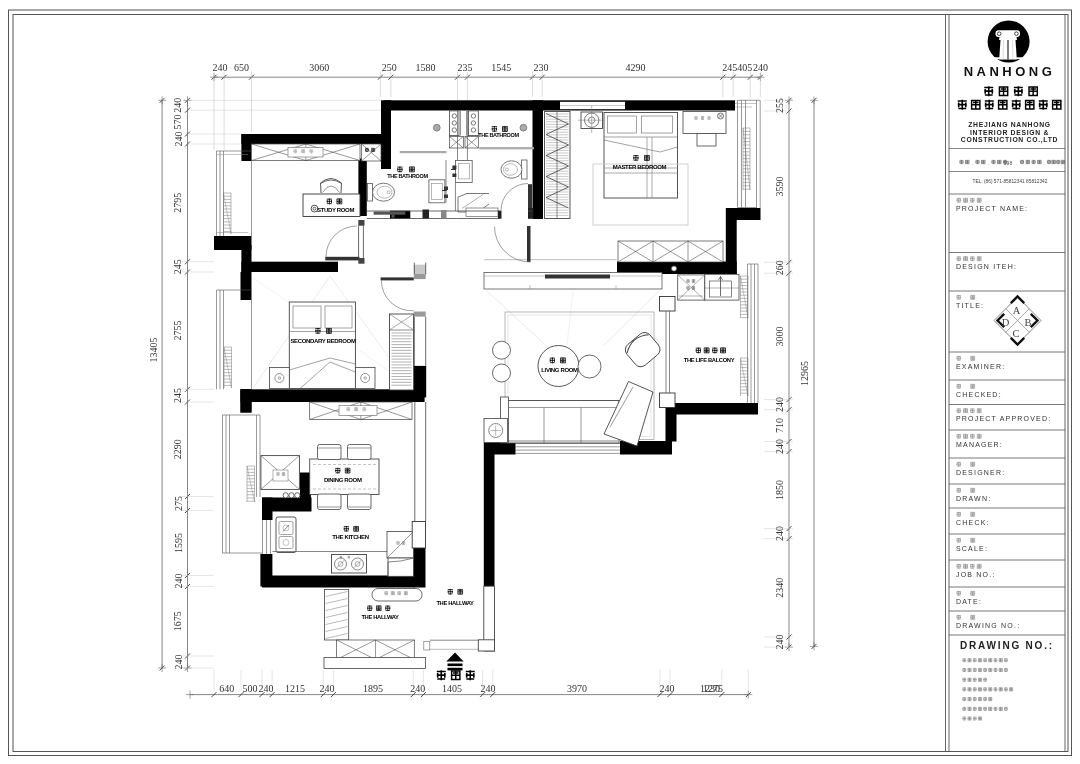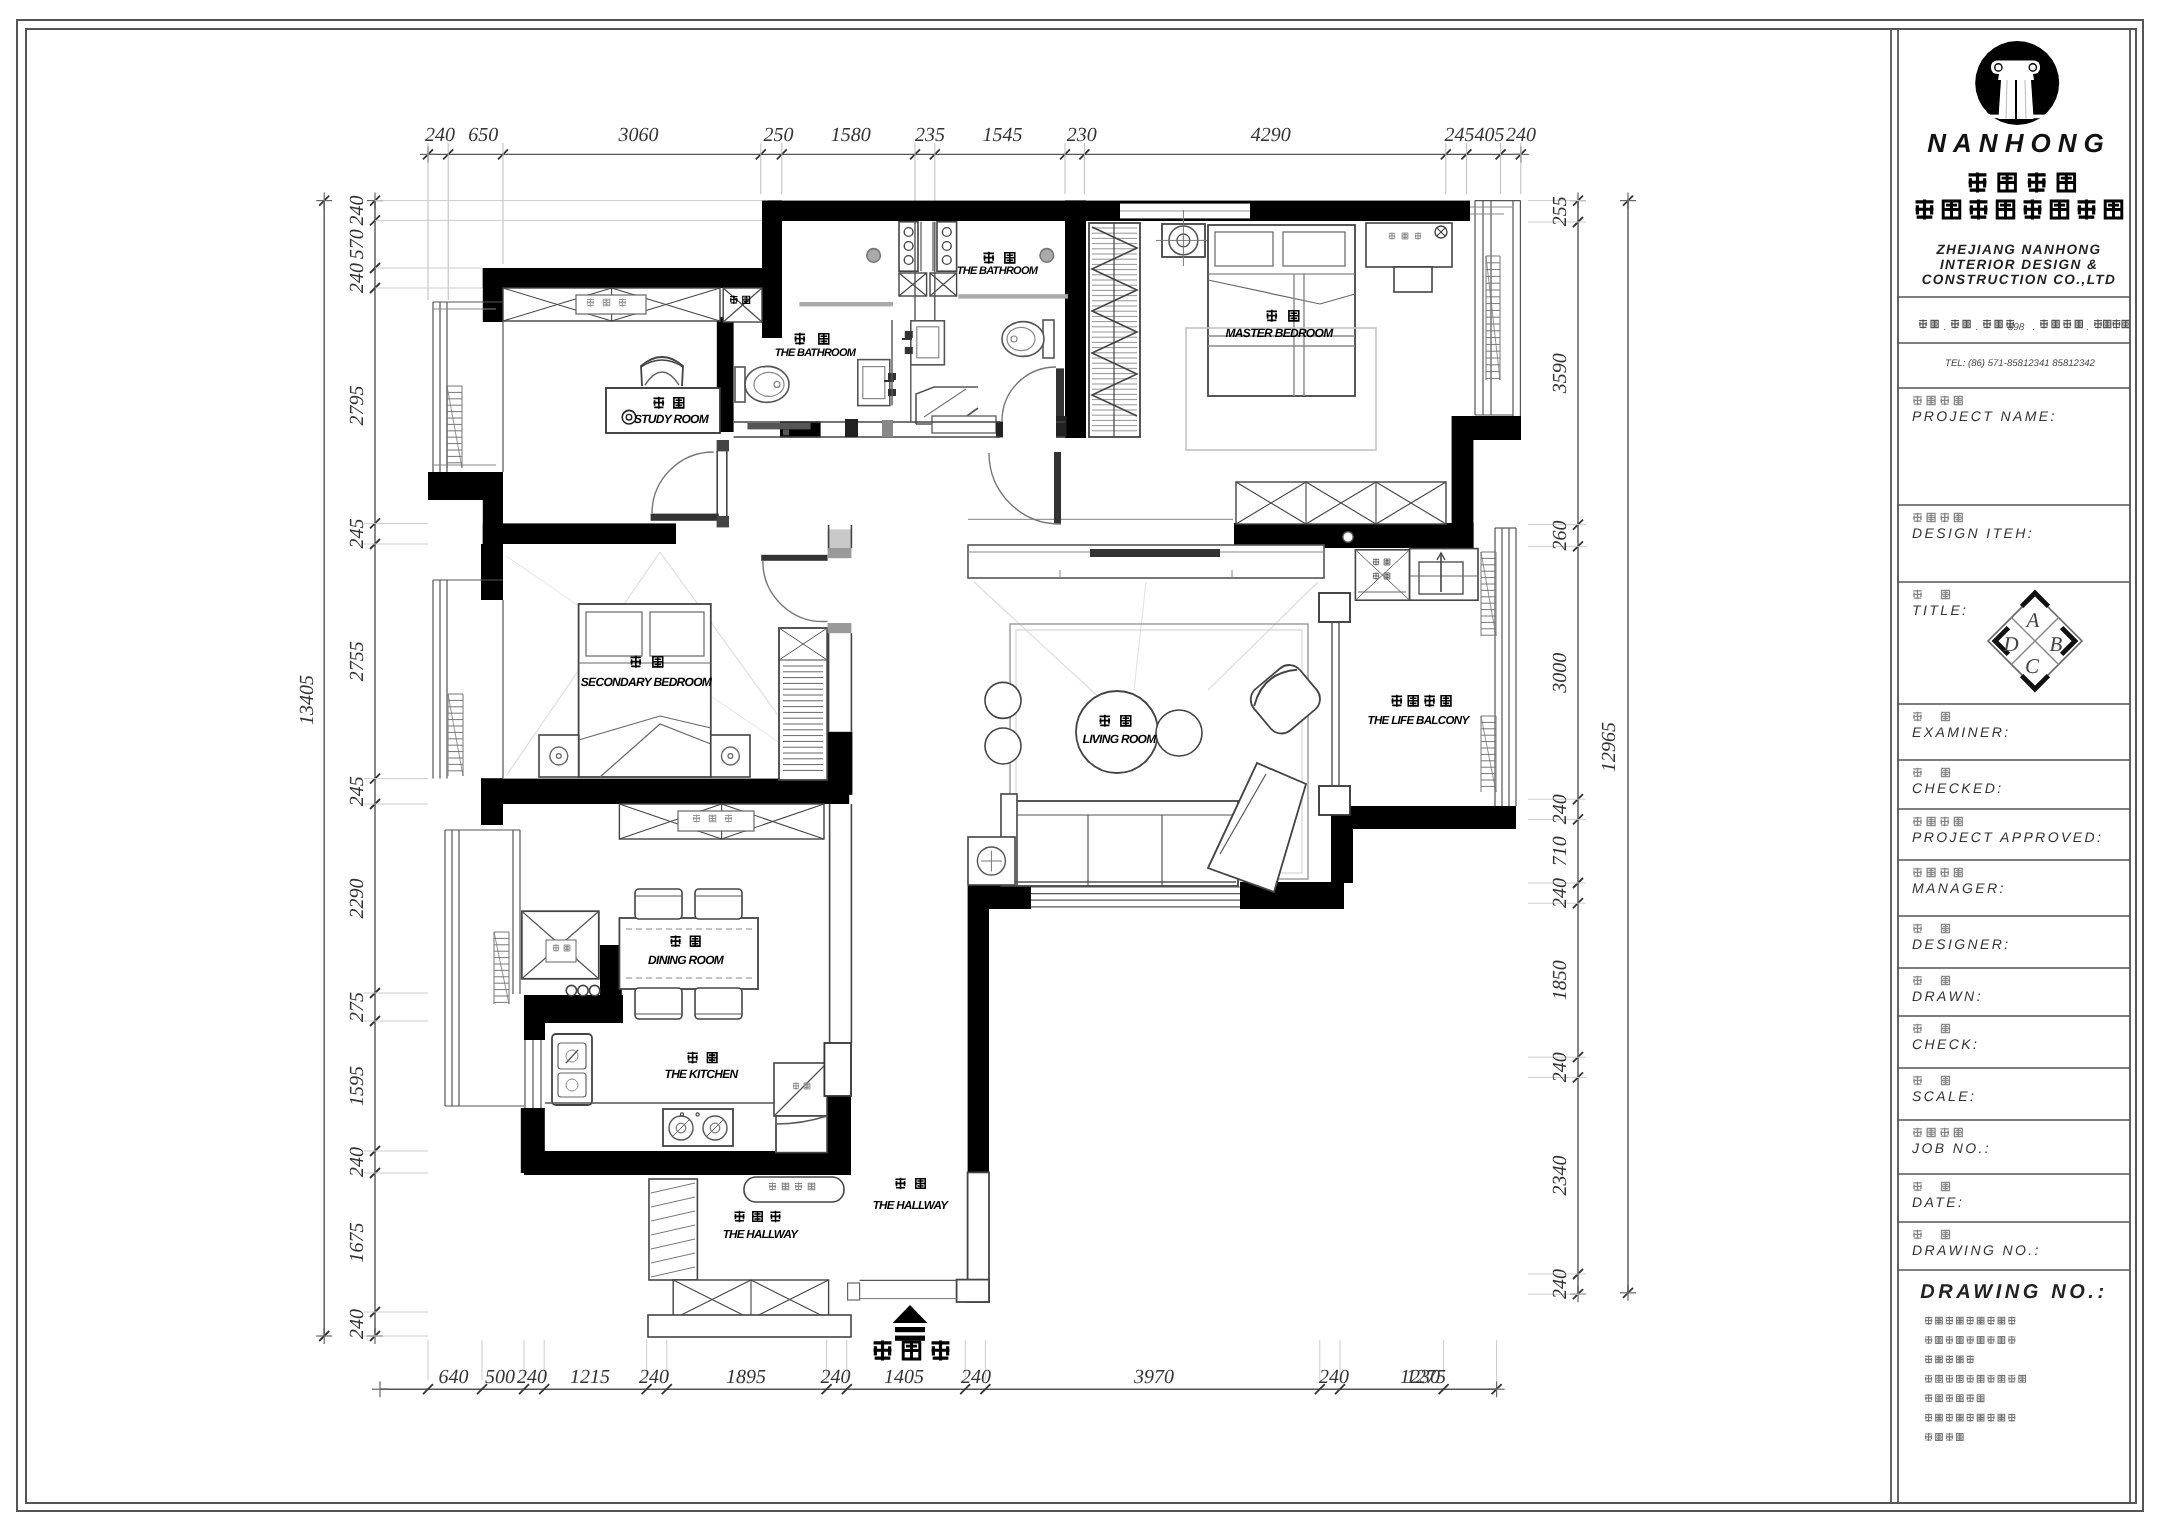--- a/index.html
+++ b/index.html
@@ -1,15 +1,15 @@
 <!DOCTYPE html>
 <html><head><meta charset="utf-8">
 <style>
 html,body{margin:0;padding:0;background:#fff;}
-#page{position:relative;width:1080px;height:764px;overflow:hidden;background:#fff;font-style:italic;}
+#page{position:relative;width:1080px;height:764px;overflow:hidden;background:#fff;}
 </style></head>
 <body>
 <div id="page">
 <svg xmlns="http://www.w3.org/2000/svg" width="1080" height="764" viewBox="0 0 1080 764" font-family="Liberation Sans, sans-serif">
 <defs>
 <symbol id="cj" viewBox="0 0 10 10">
           <path d="M1.1,1.7 H8.9 M1.1,4.9 H8.9 M1.6,8.3 H8.4 M5,0.6 V9.4 M1.9,3.1 V7.2 M8.1,3.1 V7.2" stroke="currentColor" stroke-width="1.25" fill="none"></path>
         </symbol>
 <symbol id="ck" viewBox="0 0 10 10">
           <path d="M1.4,1.3 H8.6 V8.7 H1.4 Z M1.4,5 H8.6 M5,1.3 V8.7 M2.6,3.1 H7.4 M2.6,6.9 H7.4" stroke="currentColor" stroke-width="1.2" fill="none"></path>

